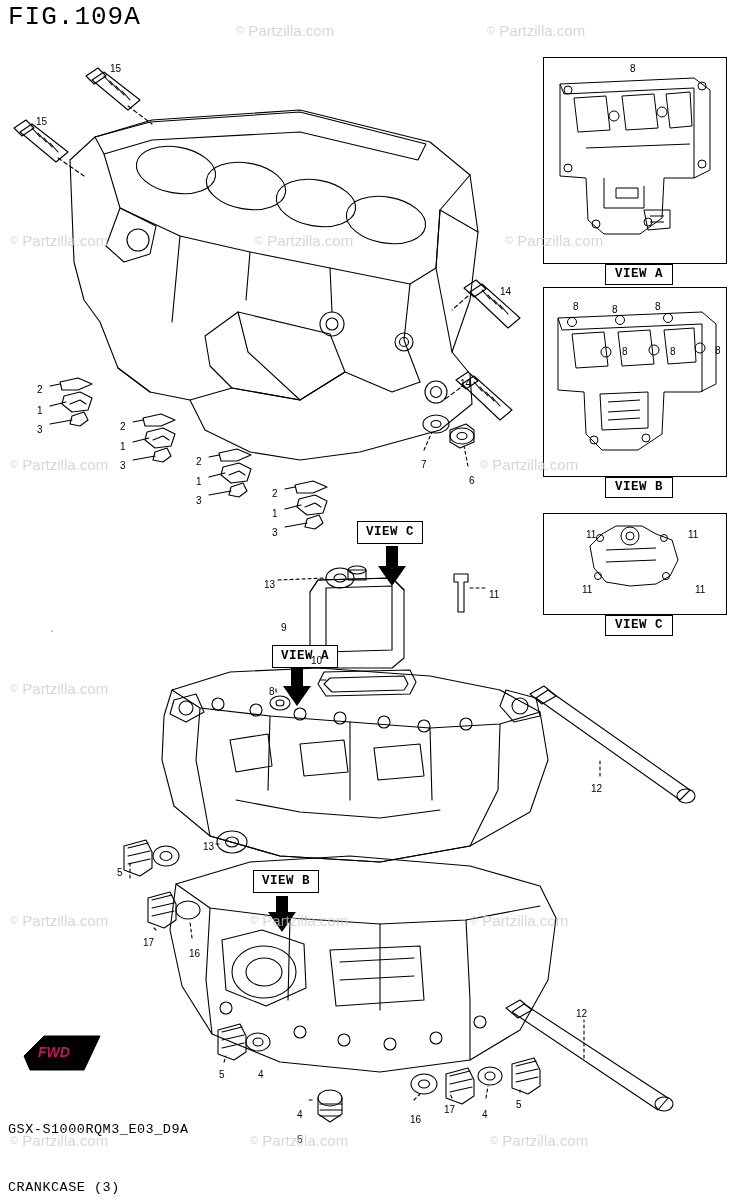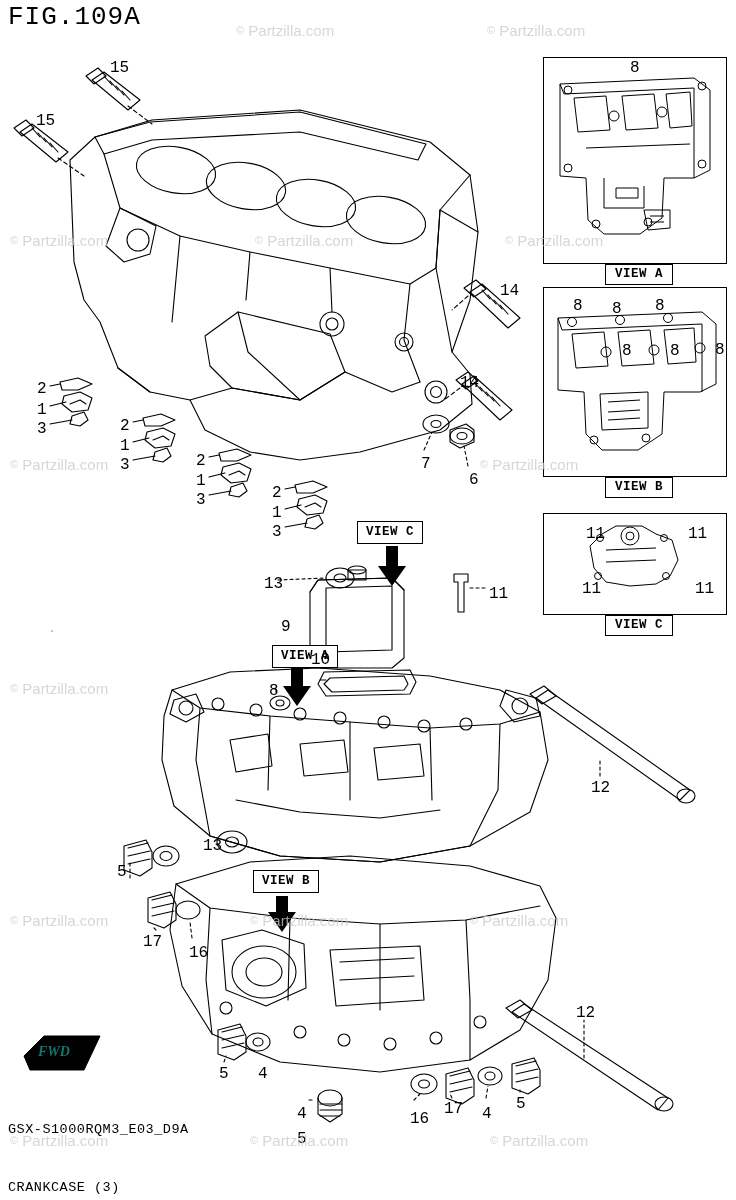--- a/index.html
+++ b/index.html
@@ -46,22 +46,22 @@
     font-size: 15px;
     white-space: nowrap;
     opacity: 0.75;
     pointer-events: none;
   }
   .wm .c { font-size: 11px; vertical-align: 2px; }
 
   
   .num {
     position: absolute;
-    font-family: Liberation Mono, monospace;
-    font-size: 16px;
+    font-family: Liberation Sans, sans-serif;
+    font-size: 10px;
     line-height: 13px;
   }
 
   
   .viewbox {
     position: absolute;
     border: 1.3px solid #000;
     background: #fff;
   }
   .viewlabel {
@@ -81,25 +81,25 @@
     background: #fff;
     font-family: "Liberation Mono", monospace;
     font-size: 12.5px;
     font-weight: bold;
     letter-spacing: 0.5px;
     padding: 3px 8px 4px 8px;
     white-space: nowrap;
   }
   .fwd {
     position: absolute;
-    font-family: Liberation Serif, serif;
+    font-family: Liberation Sans, sans-serif;
     font-weight: bold;
     font-size: 14px;
     font-style: italic;
-    color: #0f766e;
+    color: #be185d;
   }
   svg { display: block; }
 </style>
 </head>
 <body>
 
 <div id="diagram-root">
 
   <div class="fig-title">FIG.109A</div>
 

